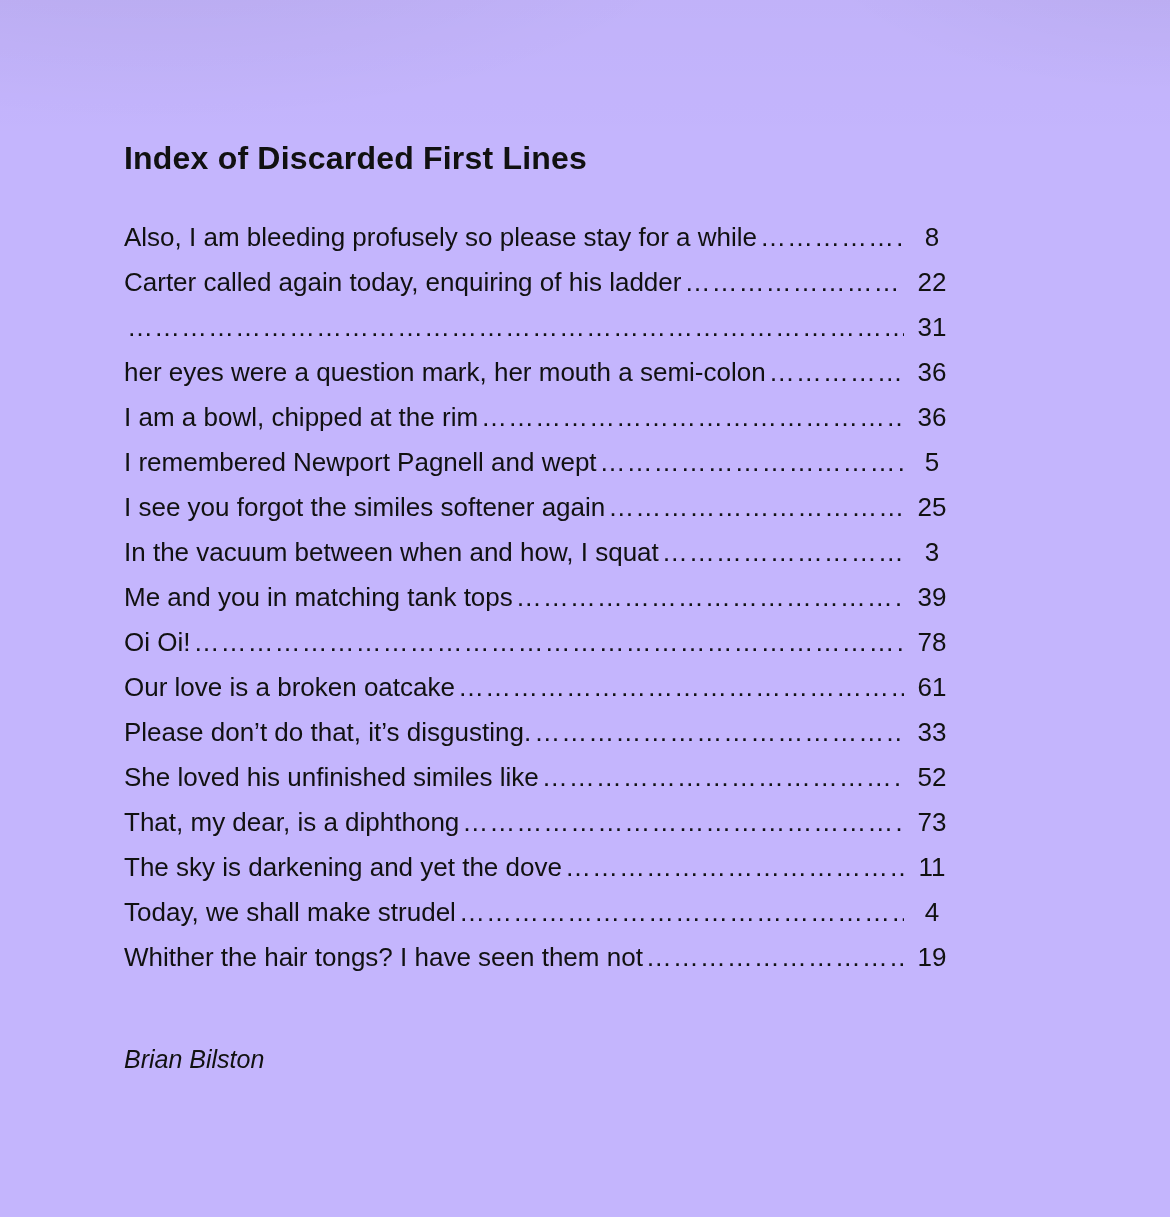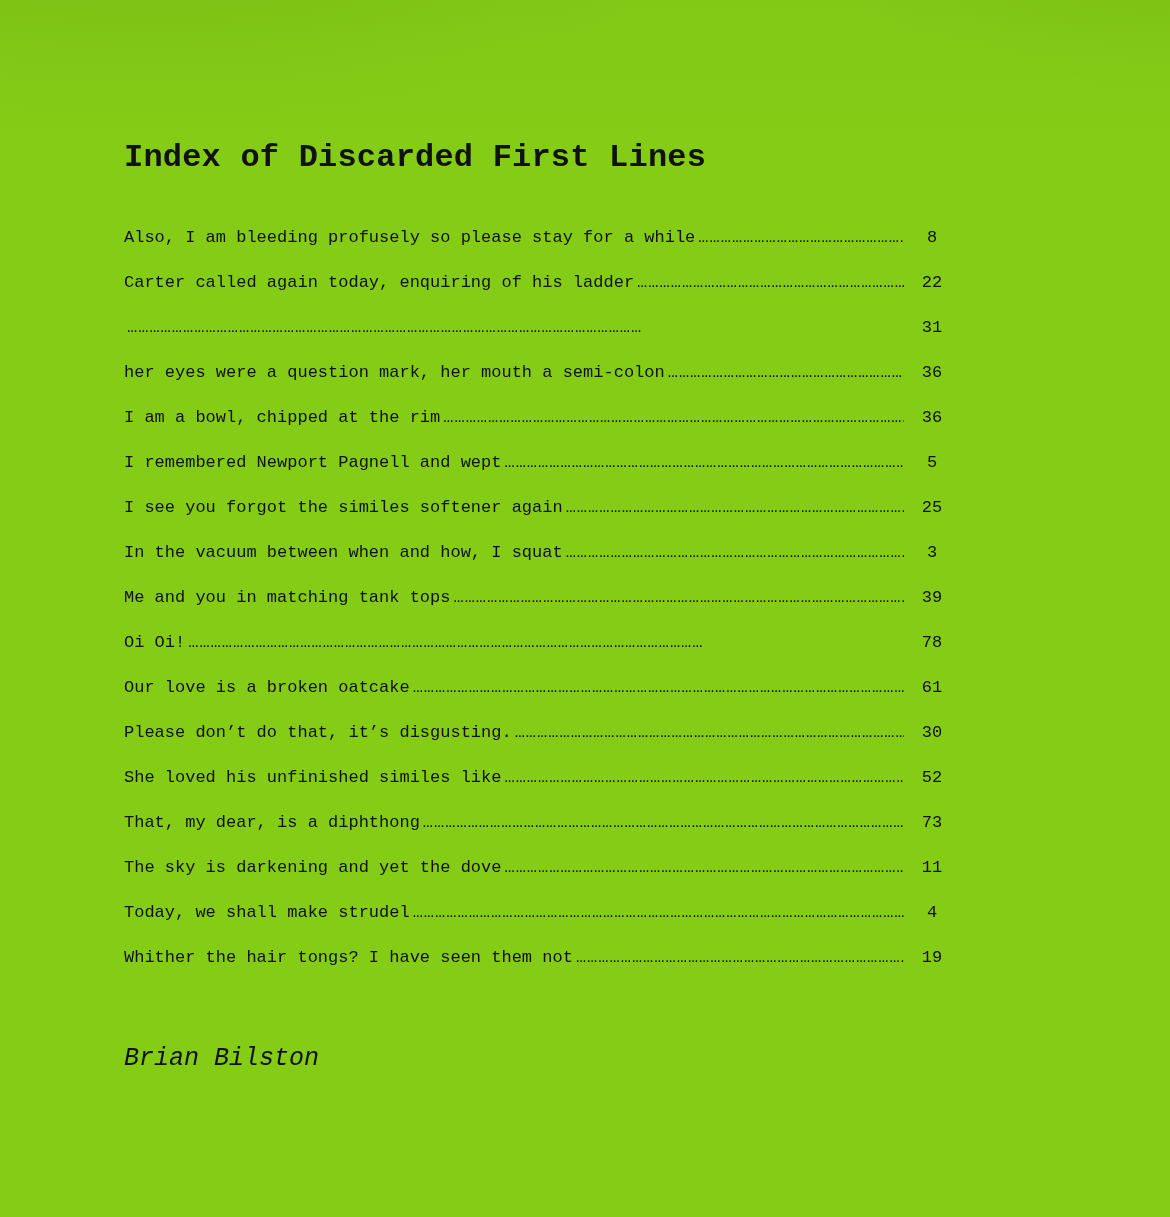--- a/index.html
+++ b/index.html
@@ -4,23 +4,23 @@
 <style>
   html, body {
     margin: 0;
     padding: 0;
     background: #ffffff;
   }
   .page {
     position: relative;
     width: 1170px;
     height: 1217px;
-    background: #84cc16;
+    background: #c4b5fd;
     overflow: hidden;
-    font-family: Liberation Mono, monospace;
+    font-family: Liberation Sans, sans-serif;
     color: #111111;
   }
   .shade {
     position: absolute;
     inset: 0;
     pointer-events: none;
     background:
       radial-gradient(ellipse 860px 330px at 150px -100px, rgba(0,0,0,0.055), rgba(0,0,0,0) 68%),
       radial-gradient(ellipse 540px 250px at 1170px -80px, rgba(0,0,0,0.05), rgba(0,0,0,0) 70%),
       linear-gradient(180deg, rgba(0,0,0,0.015), rgba(0,0,0,0) 150px);
@@ -36,21 +36,21 @@
     font-size: 32px;
     line-height: 1.2;
     font-weight: bold;
     letter-spacing: 0.2px;
   }
   .toc-row {
     display: flex;
     align-items: flex-end;
     height: 45px;
     line-height: 45px;
-    font-size: 17px;
+    font-size: 26px;
     white-space: nowrap;
   }
   .entry-title {
     flex: 0 0 auto;
   }
   .leader {
     flex: 1 1 auto;
     overflow: hidden;
     margin: 0 5px 0 3px;
     letter-spacing: 1px;
@@ -124,21 +124,21 @@
           <span class="pageno">78</span>
         </div>
         <div class="toc-row">
           <span class="entry-title">Our love is a broken oatcake</span>
           <span class="leader">…………………………………………………………………………………………………………………………</span>
           <span class="pageno">61</span>
         </div>
         <div class="toc-row">
           <span class="entry-title">Please don’t do that, it’s disgusting.</span>
           <span class="leader">…………………………………………………………………………………………………………………………</span>
-          <span class="pageno">30</span>
+          <span class="pageno">33</span>
         </div>
         <div class="toc-row">
           <span class="entry-title">She loved his unfinished similes like</span>
           <span class="leader">…………………………………………………………………………………………………………………………</span>
           <span class="pageno">52</span>
         </div>
         <div class="toc-row">
           <span class="entry-title">That, my dear, is a diphthong</span>
           <span class="leader">…………………………………………………………………………………………………………………………</span>
           <span class="pageno">73</span>

